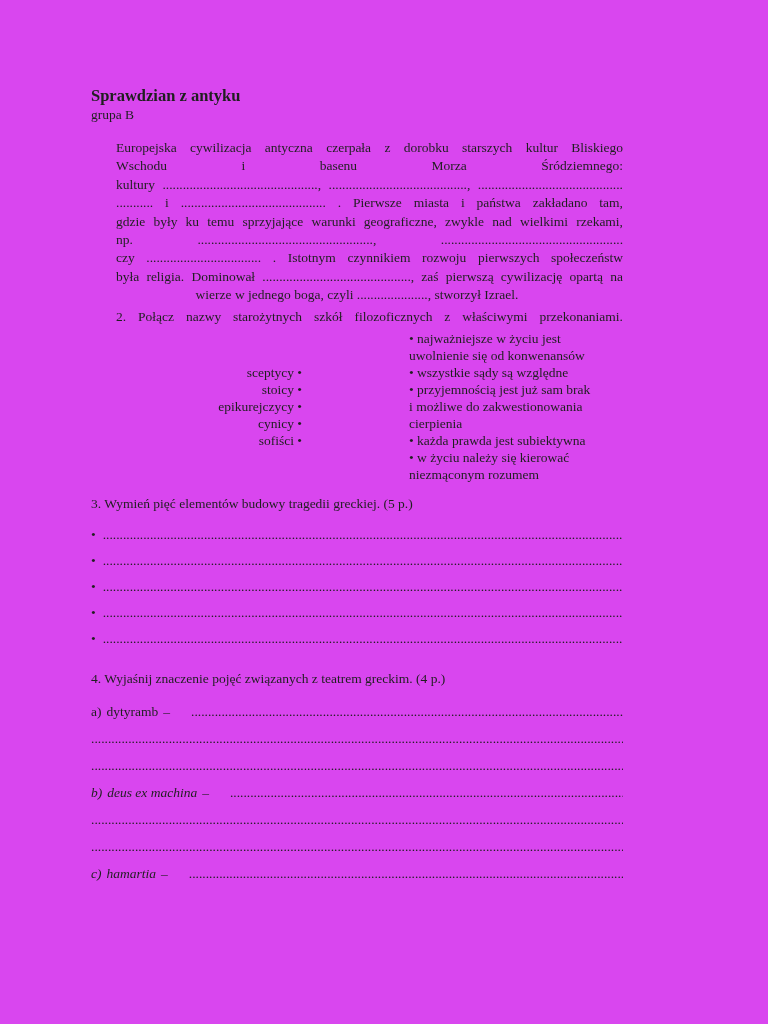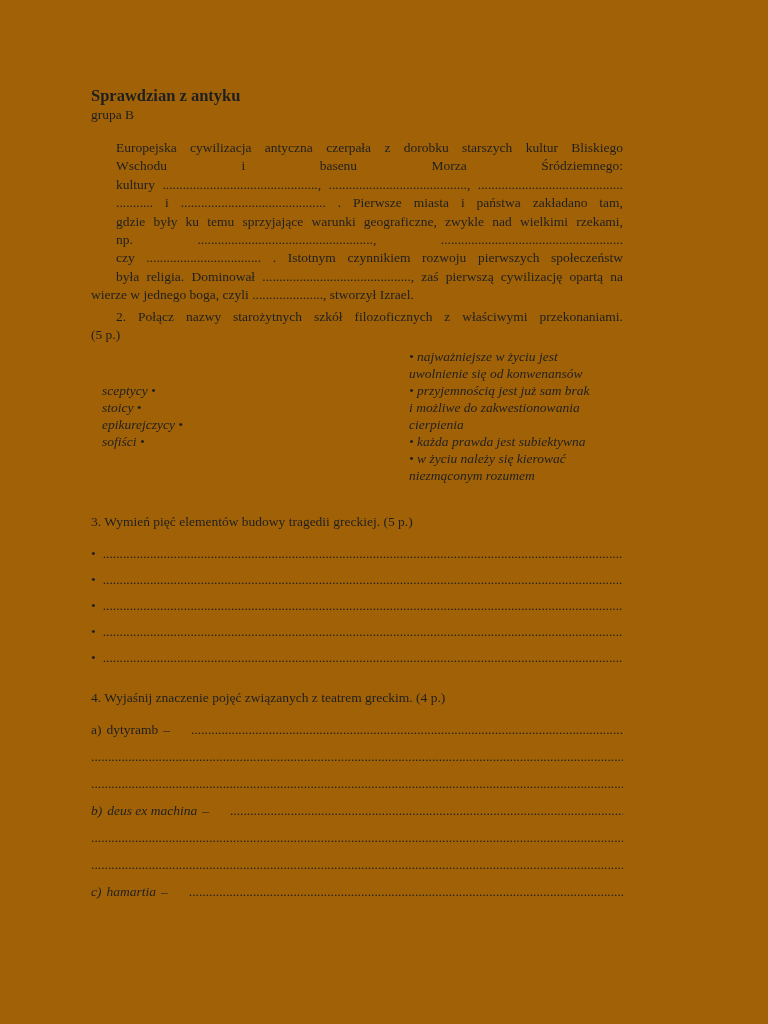--- a/index.html
+++ b/index.html
@@ -8,21 +8,21 @@
     background: #ffffff;
     width: 768px;
     height: 1024px;
     overflow: hidden;
   }
   .page {
     box-sizing: border-box;
     width: 768px;
     height: 1024px;
     padding: 86px 145px 0 91px;
-    background: #a16207;
+    background: #d946ef;
     color: #1f1f1f;
     font-family: "Liberation Serif", "DejaVu Serif", serif;
     font-size: 13.5px;
     overflow: hidden;
   }
   .doc-title {
     font-size: 16.5px;
     font-weight: bold;
     line-height: 20px;
     margin: 0;
@@ -33,46 +33,47 @@
   .q-heading {
     line-height: 18.4px;
   }
   .q1-heading { margin-top: 35px; }
   .para { margin-top: 15px; }
   .pline {
     line-height: 18.4px;
     white-space: normal;
     overflow: hidden;
     height: 18.4px;
+    text-align: center;
   }
   .just {
     text-align: justify;
     text-align-last: justify;
     margin-left: 25px;
   }
   .q2-heading { margin-top: 3px; }
   .match {
     position: relative;
     height: 153px;
     margin-top: 4px;
   }
   .match-left {
     position: absolute;
-    left: 11px;
+    left: 0;
     top: 34px;
     width: 211px;
-    text-align: left;
+    text-align: right;
   }
   .match-right {
     position: absolute;
     left: 318px;
     top: 0;
     width: 245px;
   }
-  .mline { line-height: 17px; font-style: italic; }
+  .mline { line-height: 17px; }
   .q3-heading { margin-top: 12px; }
   .ans-list { margin-top: 13px; }
   .q4-list { margin-top: 14px; }
   .ans-row {
     display: flex;
     align-items: baseline;
     height: 26px;
     line-height: 18px;
     overflow: hidden;
   }
@@ -119,40 +120,41 @@
 
         <div class="pline">wierze w jednego boga, czyli ....................., stworzył Izrael.</div>
       </div>
   </div>
 
   <div>
     <div class="para q2-heading">
 
         <div class="pline just">2. Połącz nazwy starożytnych szkół filozoficznych z właściwymi przekonaniami.</div>
 
-        <div class="pline">(5 p.)</div>
       </div>
     <div class="match">
       <div class="match-left">
 
           <div class="mline">sceptycy •</div>
 
           <div class="mline">stoicy •</div>
 
           <div class="mline">epikurejczycy •</div>
 
+          <div class="mline">cynicy •</div>
 
           <div class="mline">sofiści •</div>
         </div>
       <div class="match-right">
 
           <div class="mline">• najważniejsze w życiu jest</div>
 
           <div class="mline">uwolnienie się od konwenansów</div>
 
+          <div class="mline">• wszystkie sądy są względne</div>
 
           <div class="mline">• przyjemnością jest już sam brak</div>
 
           <div class="mline">i możliwe do zakwestionowania</div>
 
           <div class="mline">cierpienia</div>
 
           <div class="mline">• każda prawda jest subiektywna</div>
 
           <div class="mline">• w życiu należy się kierować</div>

